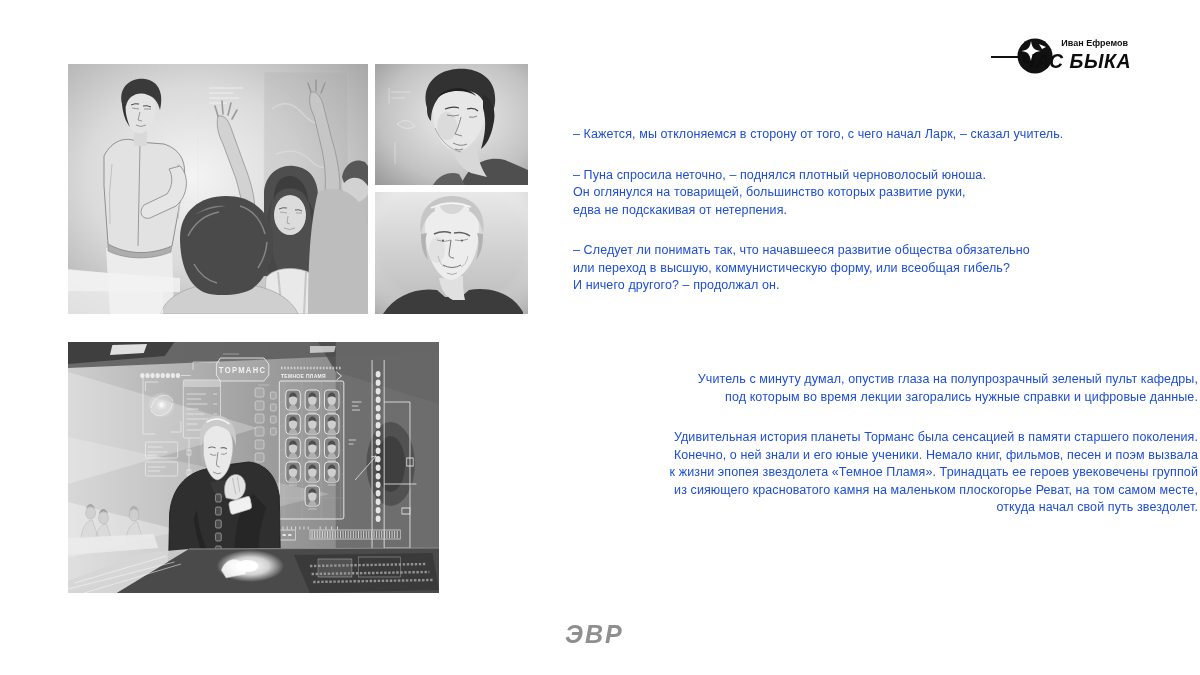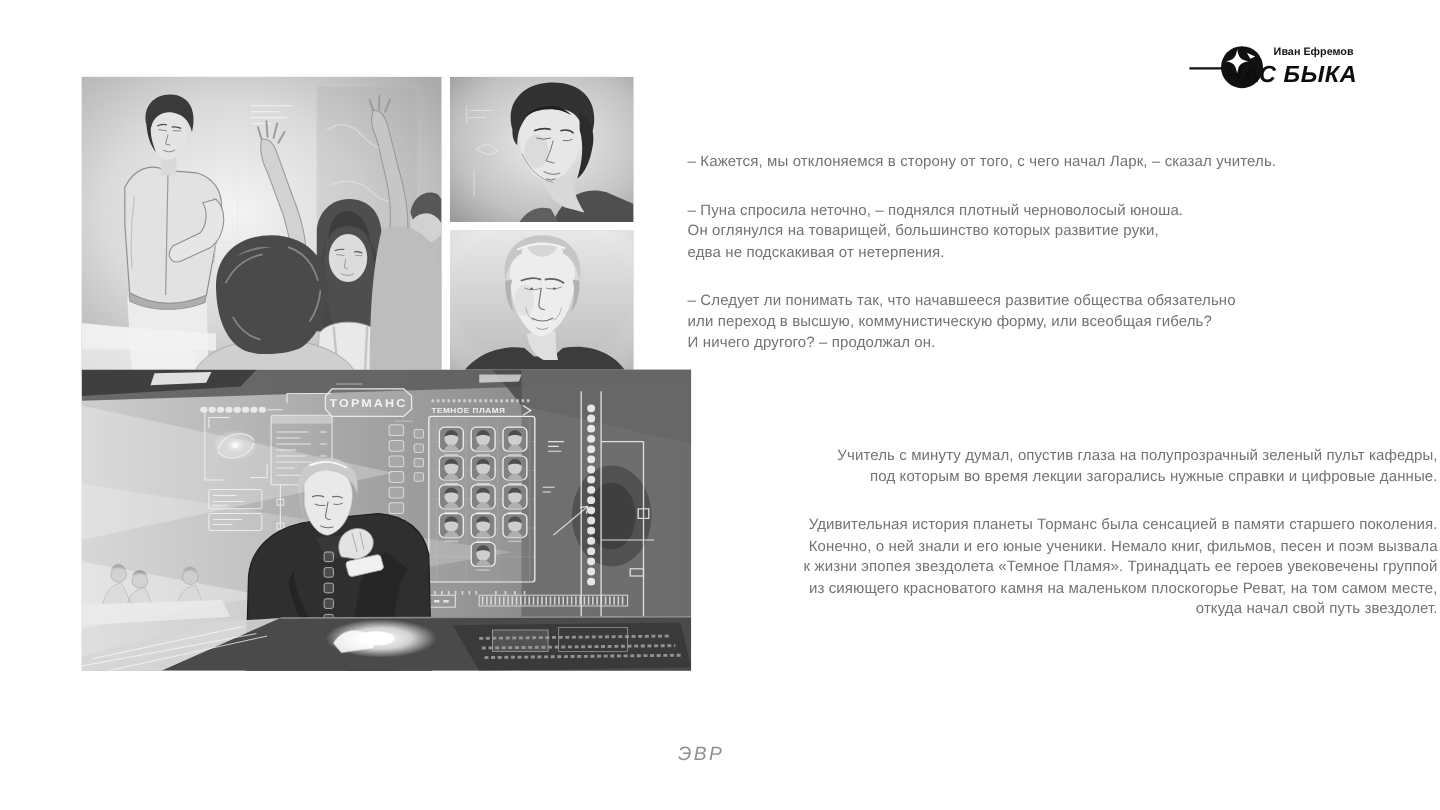--- a/index.html
+++ b/index.html
@@ -5,32 +5,32 @@
   html,body{margin:0;padding:0;}
   body{
     width:1200px;height:675px;position:relative;background:#ffffff;
     font-family:"Liberation Sans", sans-serif;overflow:hidden;
   }
   .panel{position:absolute;overflow:hidden;background:#cfcfcf;}
   .panel svg{display:block;width:100%;height:100%;}
   #panel-classroom{left:68px;top:64px;width:300px;height:250px;}
   #panel-student{left:375px;top:64px;width:153px;height:121px;}
   #panel-teacher{left:375px;top:192px;width:153px;height:122px;}
-  #panel-podium{left:68px;top:308px;width:508px;height:251px;}
-  .text-col{position:absolute;left:573px;width:625px;color:#737373;}
+  #panel-podium{left:68px;top:342px;width:371px;height:251px;}
+  .text-col{position:absolute;left:573px;width:625px;color:#1d4ed8;}
   #text-block-a{top:126px;}
   #text-block-b{top:371px;text-align:right;}
   .para{
     margin:0 0 23px 0;font-size:12.5px;line-height:17.5px;font-weight:500;
     white-space:pre-line;letter-spacing:.1px;
   }
   #logo{position:absolute;left:991px;top:34px;width:140px;height:44px;}
   #logo svg{display:block;width:100%;height:100%;}
   #page-code{
-    position:absolute;left:565px;top:620px;font-size:16px;font-weight:400;
+    position:absolute;left:565px;top:620px;font-size:25px;font-weight:700;
     font-style:italic;color:#8f8f8f;letter-spacing:2px;
   }
 </style>
 </head>
 <body>
 
 <div id="logo">
   <svg viewBox="0 0 140 44">
     <line x1="0" y1="23" x2="36" y2="23" stroke="#111" stroke-width="2"></line>
     <circle cx="44" cy="22" r="17.5" fill="#111"></circle>

